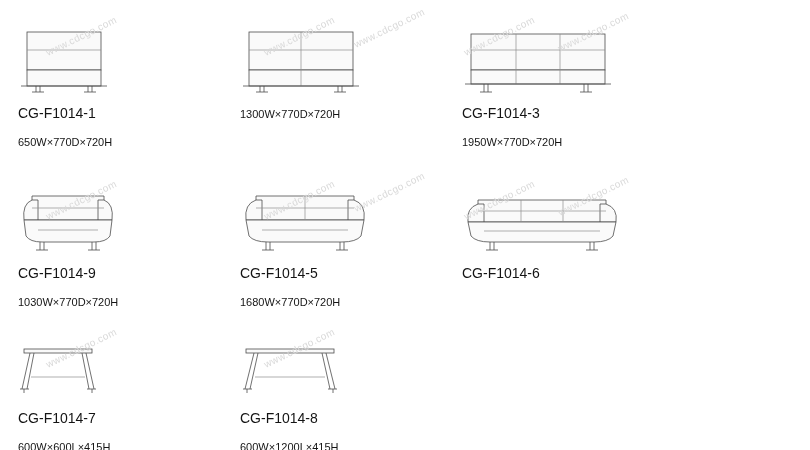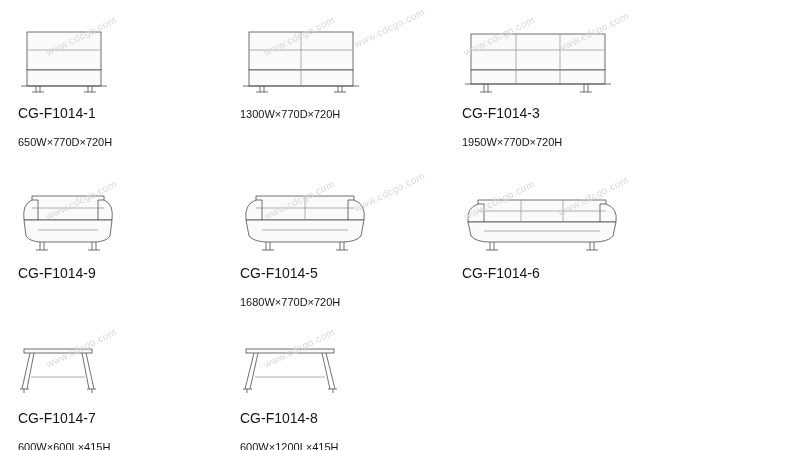--- a/index.html
+++ b/index.html
@@ -176,20 +176,21 @@
           <line class="ln-light" x1="20" y1="40" x2="80" y2="40"></line>
           <line class="ln" x1="22" y1="52" x2="22" y2="60"></line>
           <line class="ln" x1="26" y1="52" x2="26" y2="60"></line>
           <line class="ln" x1="18" y1="60" x2="30" y2="60"></line>
           <line class="ln" x1="74" y1="52" x2="74" y2="60"></line>
           <line class="ln" x1="78" y1="52" x2="78" y2="60"></line>
           <line class="ln" x1="70" y1="60" x2="82" y2="60"></line>
         </svg>
       </div>
       <div class="code">CG-F1014-9</div>
+      <div class="dims">1030W×770D×720H</div>
     </div>
 
     <div class="cell col-2">
       <div class="art">
         <svg width="130" height="62" viewBox="0 0 130 62">
           <path class="fillp" d="M16 6 L114 6 L114 30 L16 30 Z"></path>
           <path class="fillp" d="M6 30 Q4 14 16 10 L22 10 L22 30 Z"></path>
           <path class="fillp" d="M124 30 Q126 14 114 10 L108 10 L108 30 Z"></path>
           <path class="fillp" d="M6 30 L124 30 L121 46 Q116 52 102 52 L28 52 Q14 52 9 46 Z"></path>
           <line class="ln-light" x1="16" y1="18" x2="114" y2="18"></line>

